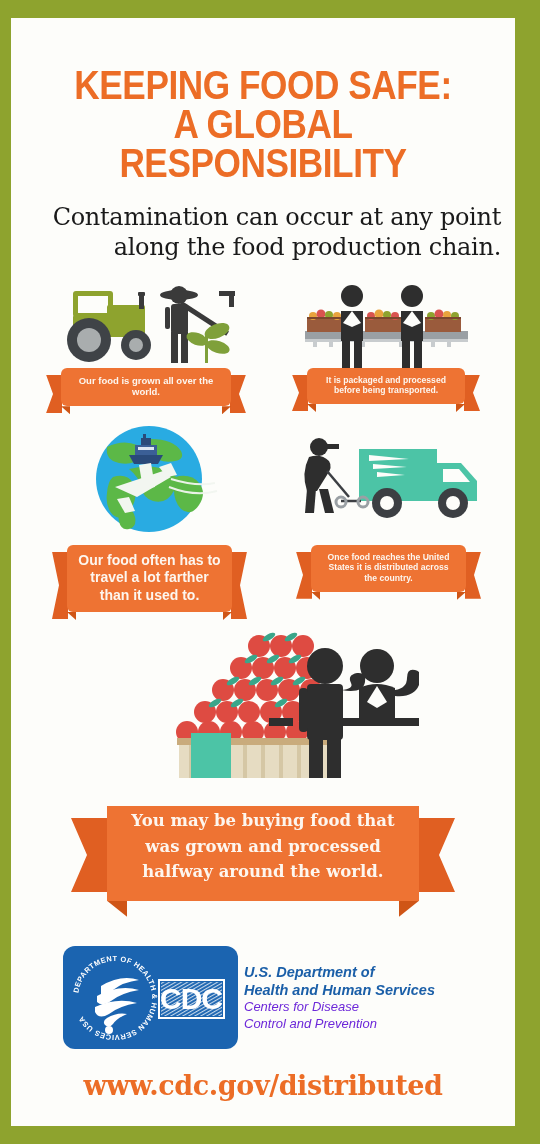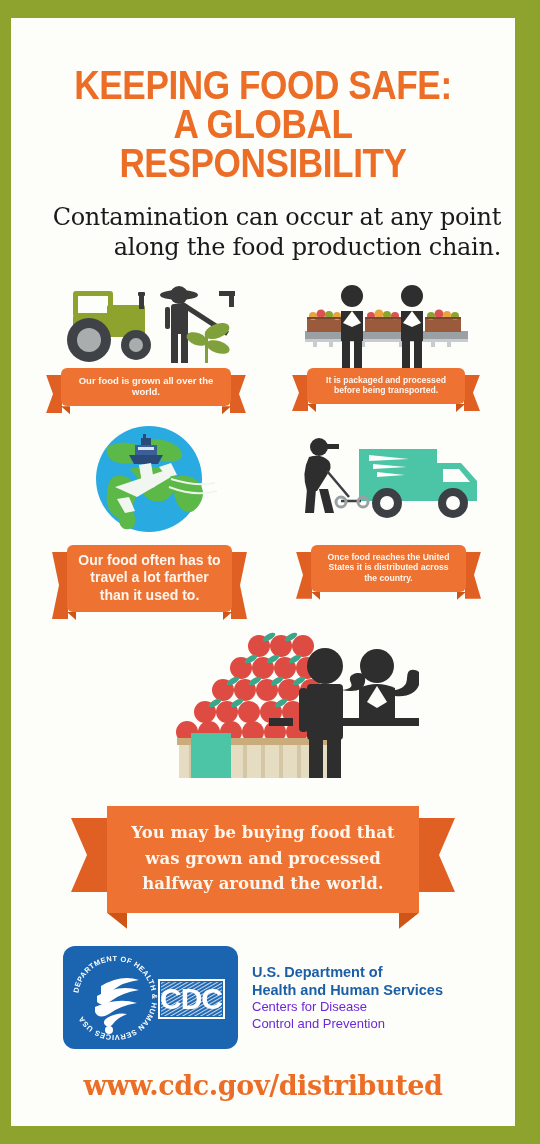--- a/index.html
+++ b/index.html
@@ -70,35 +70,35 @@
     position:absolute;bottom:-8px;width:9px;height:8px;
     background:#cf5516;z-index:2;
   }
   .ribbon .fold.l{left:0;clip-path:polygon(0 0,100% 0,100% 100%);}
   .ribbon .fold.r{right:0;clip-path:polygon(0 0,100% 0,0 100%);}
 
   .bigbanner{position:relative;margin:14px auto 0 auto;width:312px;}
   .bigbanner .body{
     background:#ee7333;color:#fdf6ef;text-align:center;
     font-family:"DejaVu Serif", serif;font-weight:bold;
-    font-size:16.5px;line-height:1.55;padding:14px 16px 16px 16px;
+    font-size:16.5px;line-height:1.55;padding:2px 16px 16px 16px;
     position:relative;z-index:3;
   }
   .bigbanner .tail{
     position:absolute;top:12px;width:38px;height:74px;background:#e05f22;z-index:1;}
   .bigbanner .tail.l{left:-36px;clip-path:polygon(0 0,100% 0,100% 100%,0 100%,16px 50%);}
   .bigbanner .tail.r{right:-36px;clip-path:polygon(0 0,100% 0,calc(100% - 16px) 50%,100% 100%,0 100%);}
   .bigbanner .fold{position:absolute;bottom:-16px;width:20px;height:16px;background:#cf5516;z-index:2;}
   .bigbanner .fold.l{left:0;clip-path:polygon(0 0,100% 0,100% 100%);}
   .bigbanner .fold.r{right:0;clip-path:polygon(0 0,100% 0,0 100%);}
 
   
   .logo-row{position:absolute;left:52px;top:928px;display:flex;align-items:center;}
   .logo-box{width:175px;height:103px;background:#1b64b0;border-radius:12px;position:relative;}
-  .logo-text{margin-left:14px;font-family:"Liberation Sans", sans-serif;}
+  .logo-text{margin-left:6px;font-family:"Liberation Sans", sans-serif;font-style:italic;}
   .logo-text .b{color:#1b5fa8;font-weight:bold;font-size:14.5px;line-height:1.27;}
   .logo-text .n{color:#6d28d9;font-size:13px;line-height:1.27;}
   .url{
     position:absolute;left:0;top:1052px;width:504px;text-align:center;
     color:#ec6d26;font-family:"DejaVu Serif", serif;font-weight:bold;
     font-size:27px;letter-spacing:-0.4px;
   }
 </style>
 </head>
 <body>

